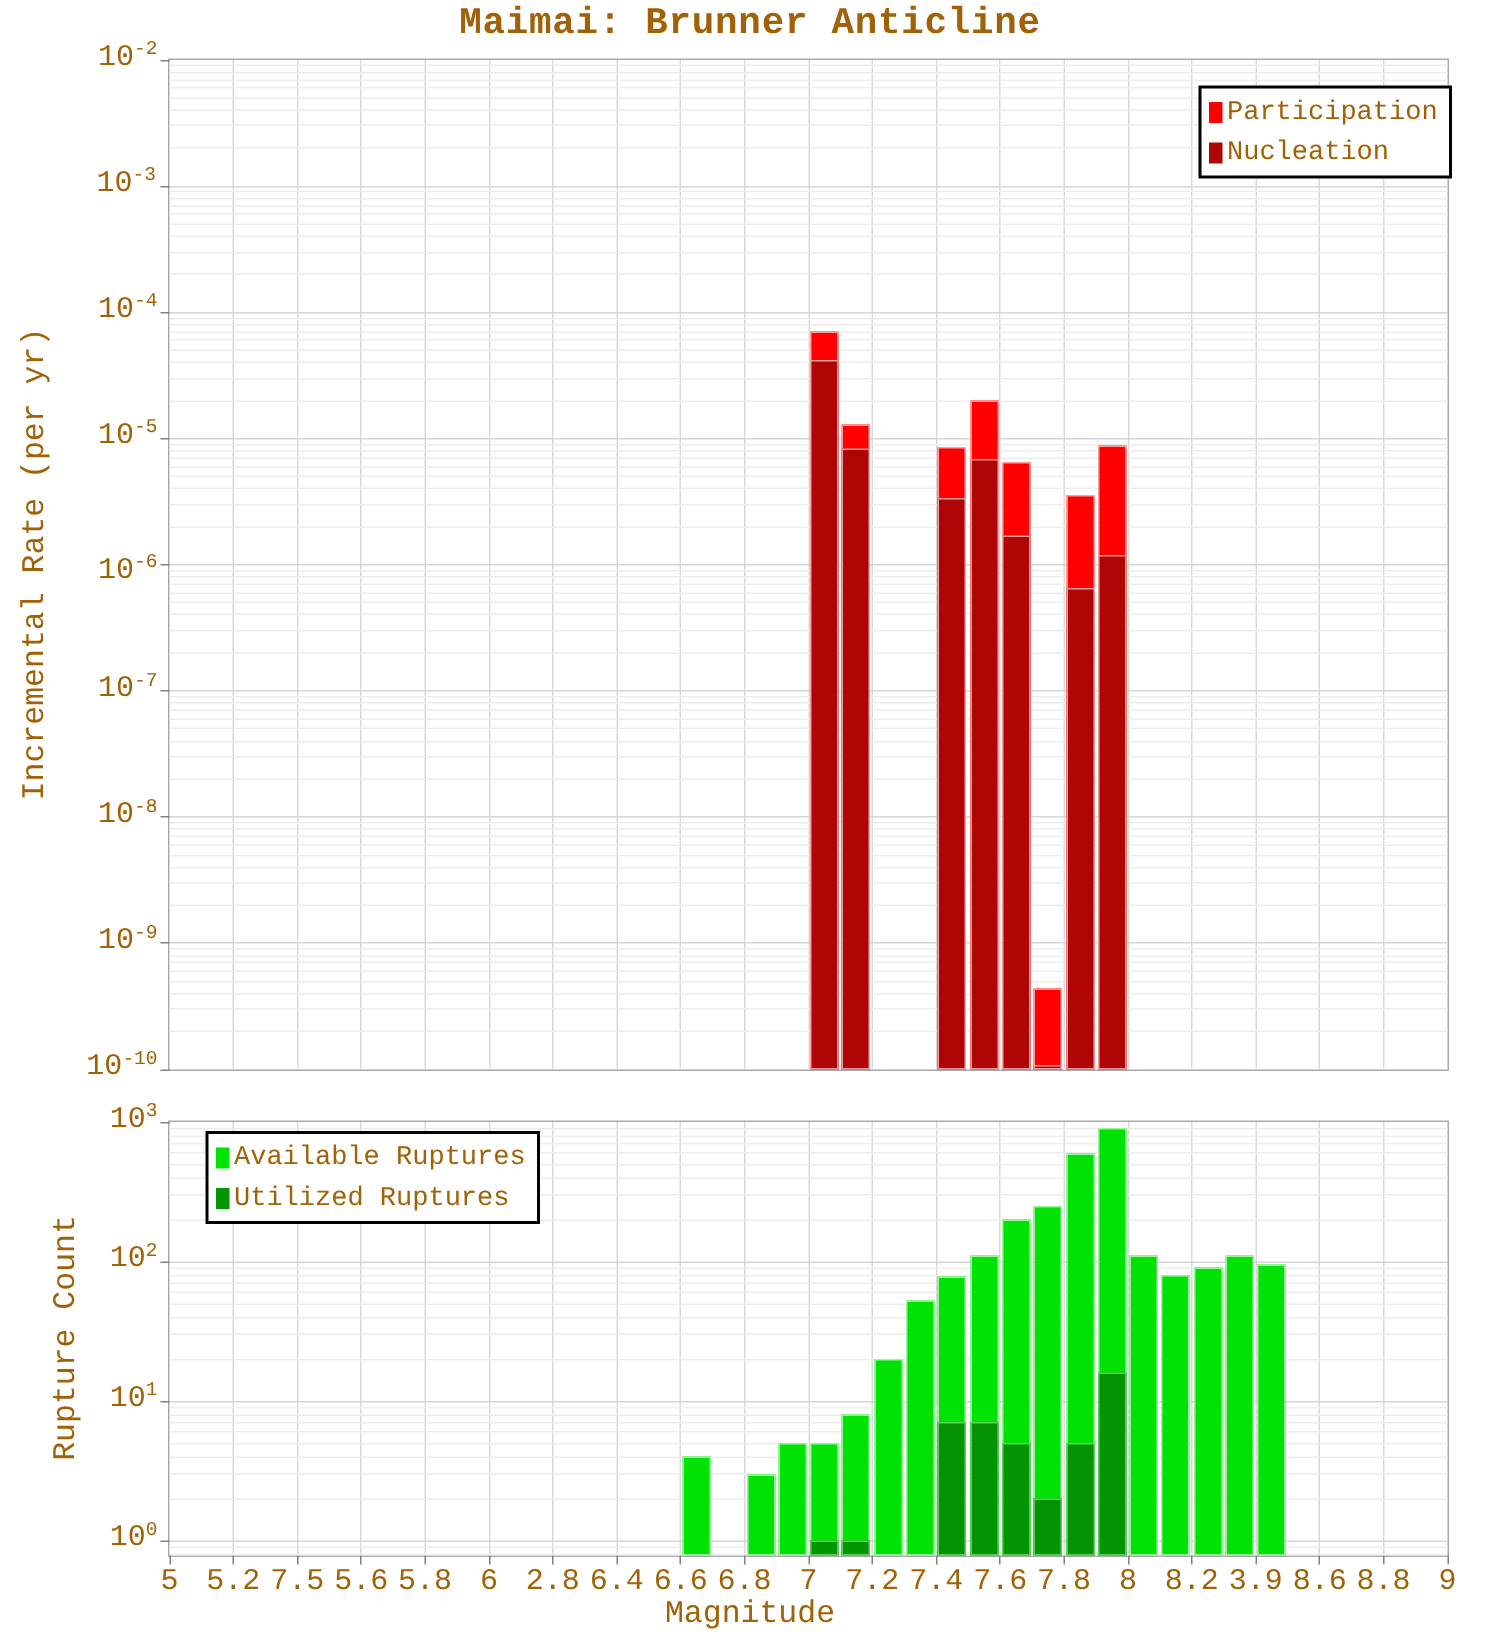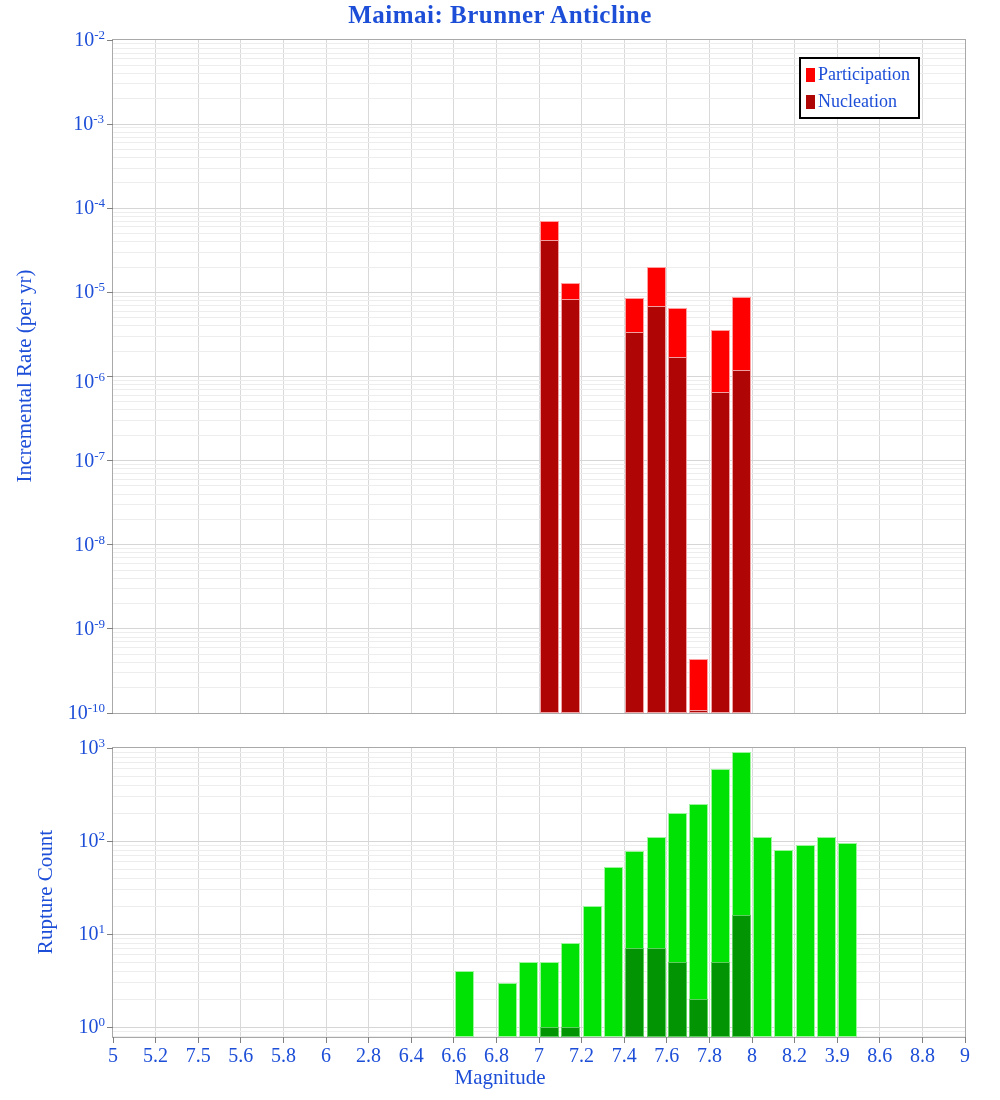--- a/index.html
+++ b/index.html
@@ -1,18 +1,18 @@
 <!DOCTYPE html>
 <html><head>
 <meta charset="utf-8">
 <style>
   html,body{margin:0;padding:0;background:#ffffff;}
   .fig{
     position:relative;width:1000px;height:1100px;background:#ffffff;
-    font-family:Liberation Serif, serif;color:#1d4ed8;overflow:hidden;
+    font-family:Liberation Mono, monospace;color:#a16207;overflow:hidden;
   }
   .title{
     position:absolute;top:1px;left:0;width:1000px;text-align:center;
     font-size:25px;font-weight:bold;letter-spacing:0.5px;
   }
   .plot{position:absolute;background:#fff;box-shadow:0 0 0 1px #a9a9a9;}
   .ylabel{position:absolute;font-size:21px;white-space:nowrap;}
   #ylabel-top{left:24px;top:376px;transform:translate(-50%,-50%) rotate(-90deg);}
   #ylabel-bot{left:45px;top:892px;transform:translate(-50%,-50%) rotate(-90deg);}
   .xlabel{position:absolute;top:1065px;left:0;width:1000px;text-align:center;font-size:21px;}
@@ -233,20 +233,30 @@
     <div class="lrow">
       <span class="swatch" style="background: rgb(255, 0, 0);"></span>
       <span class="ltext">Participation</span>
     </div>
     <div class="lrow">
       <span class="swatch" style="background: rgb(176, 5, 5);"></span>
       <span class="ltext">Nucleation</span>
     </div>
   </div>
 
+  <div class="legend" id="legend-bot" style="left:137px;top:754px;">
+    <div class="lrow">
+      <span class="swatch" style="background: rgb(0, 225, 4);"></span>
+      <span class="ltext">Available Ruptures</span>
+    </div>
+    <div class="lrow">
+      <span class="swatch" style="background: rgb(2, 148, 2);"></span>
+      <span class="ltext">Utilized Ruptures</span>
+    </div>
+  </div>
 
 <div class="tickmark" style="left: 107px; top: 39.5px; width: 6px; height: 1px;"></div>
     <div class="ytick" style="left: 15px; top: 27px;">10<sup>-2</sup></div>
     <div class="tickmark" style="left: 107px; top: 123.625px; width: 6px; height: 1px;"></div>
     <div class="ytick" style="left: 14px; top: 111.125px;">10<sup>-3</sup></div>
     <div class="tickmark" style="left: 107px; top: 207.75px; width: 6px; height: 1px;"></div>
     <div class="ytick" style="left: 15px; top: 195.25px;">10<sup>-4</sup></div>
     <div class="tickmark" style="left: 107px; top: 291.875px; width: 6px; height: 1px;"></div>
     <div class="ytick" style="left: 15px; top: 279.375px;">10<sup>-5</sup></div>
     <div class="tickmark" style="left: 107px; top: 376px; width: 6px; height: 1px;"></div>

